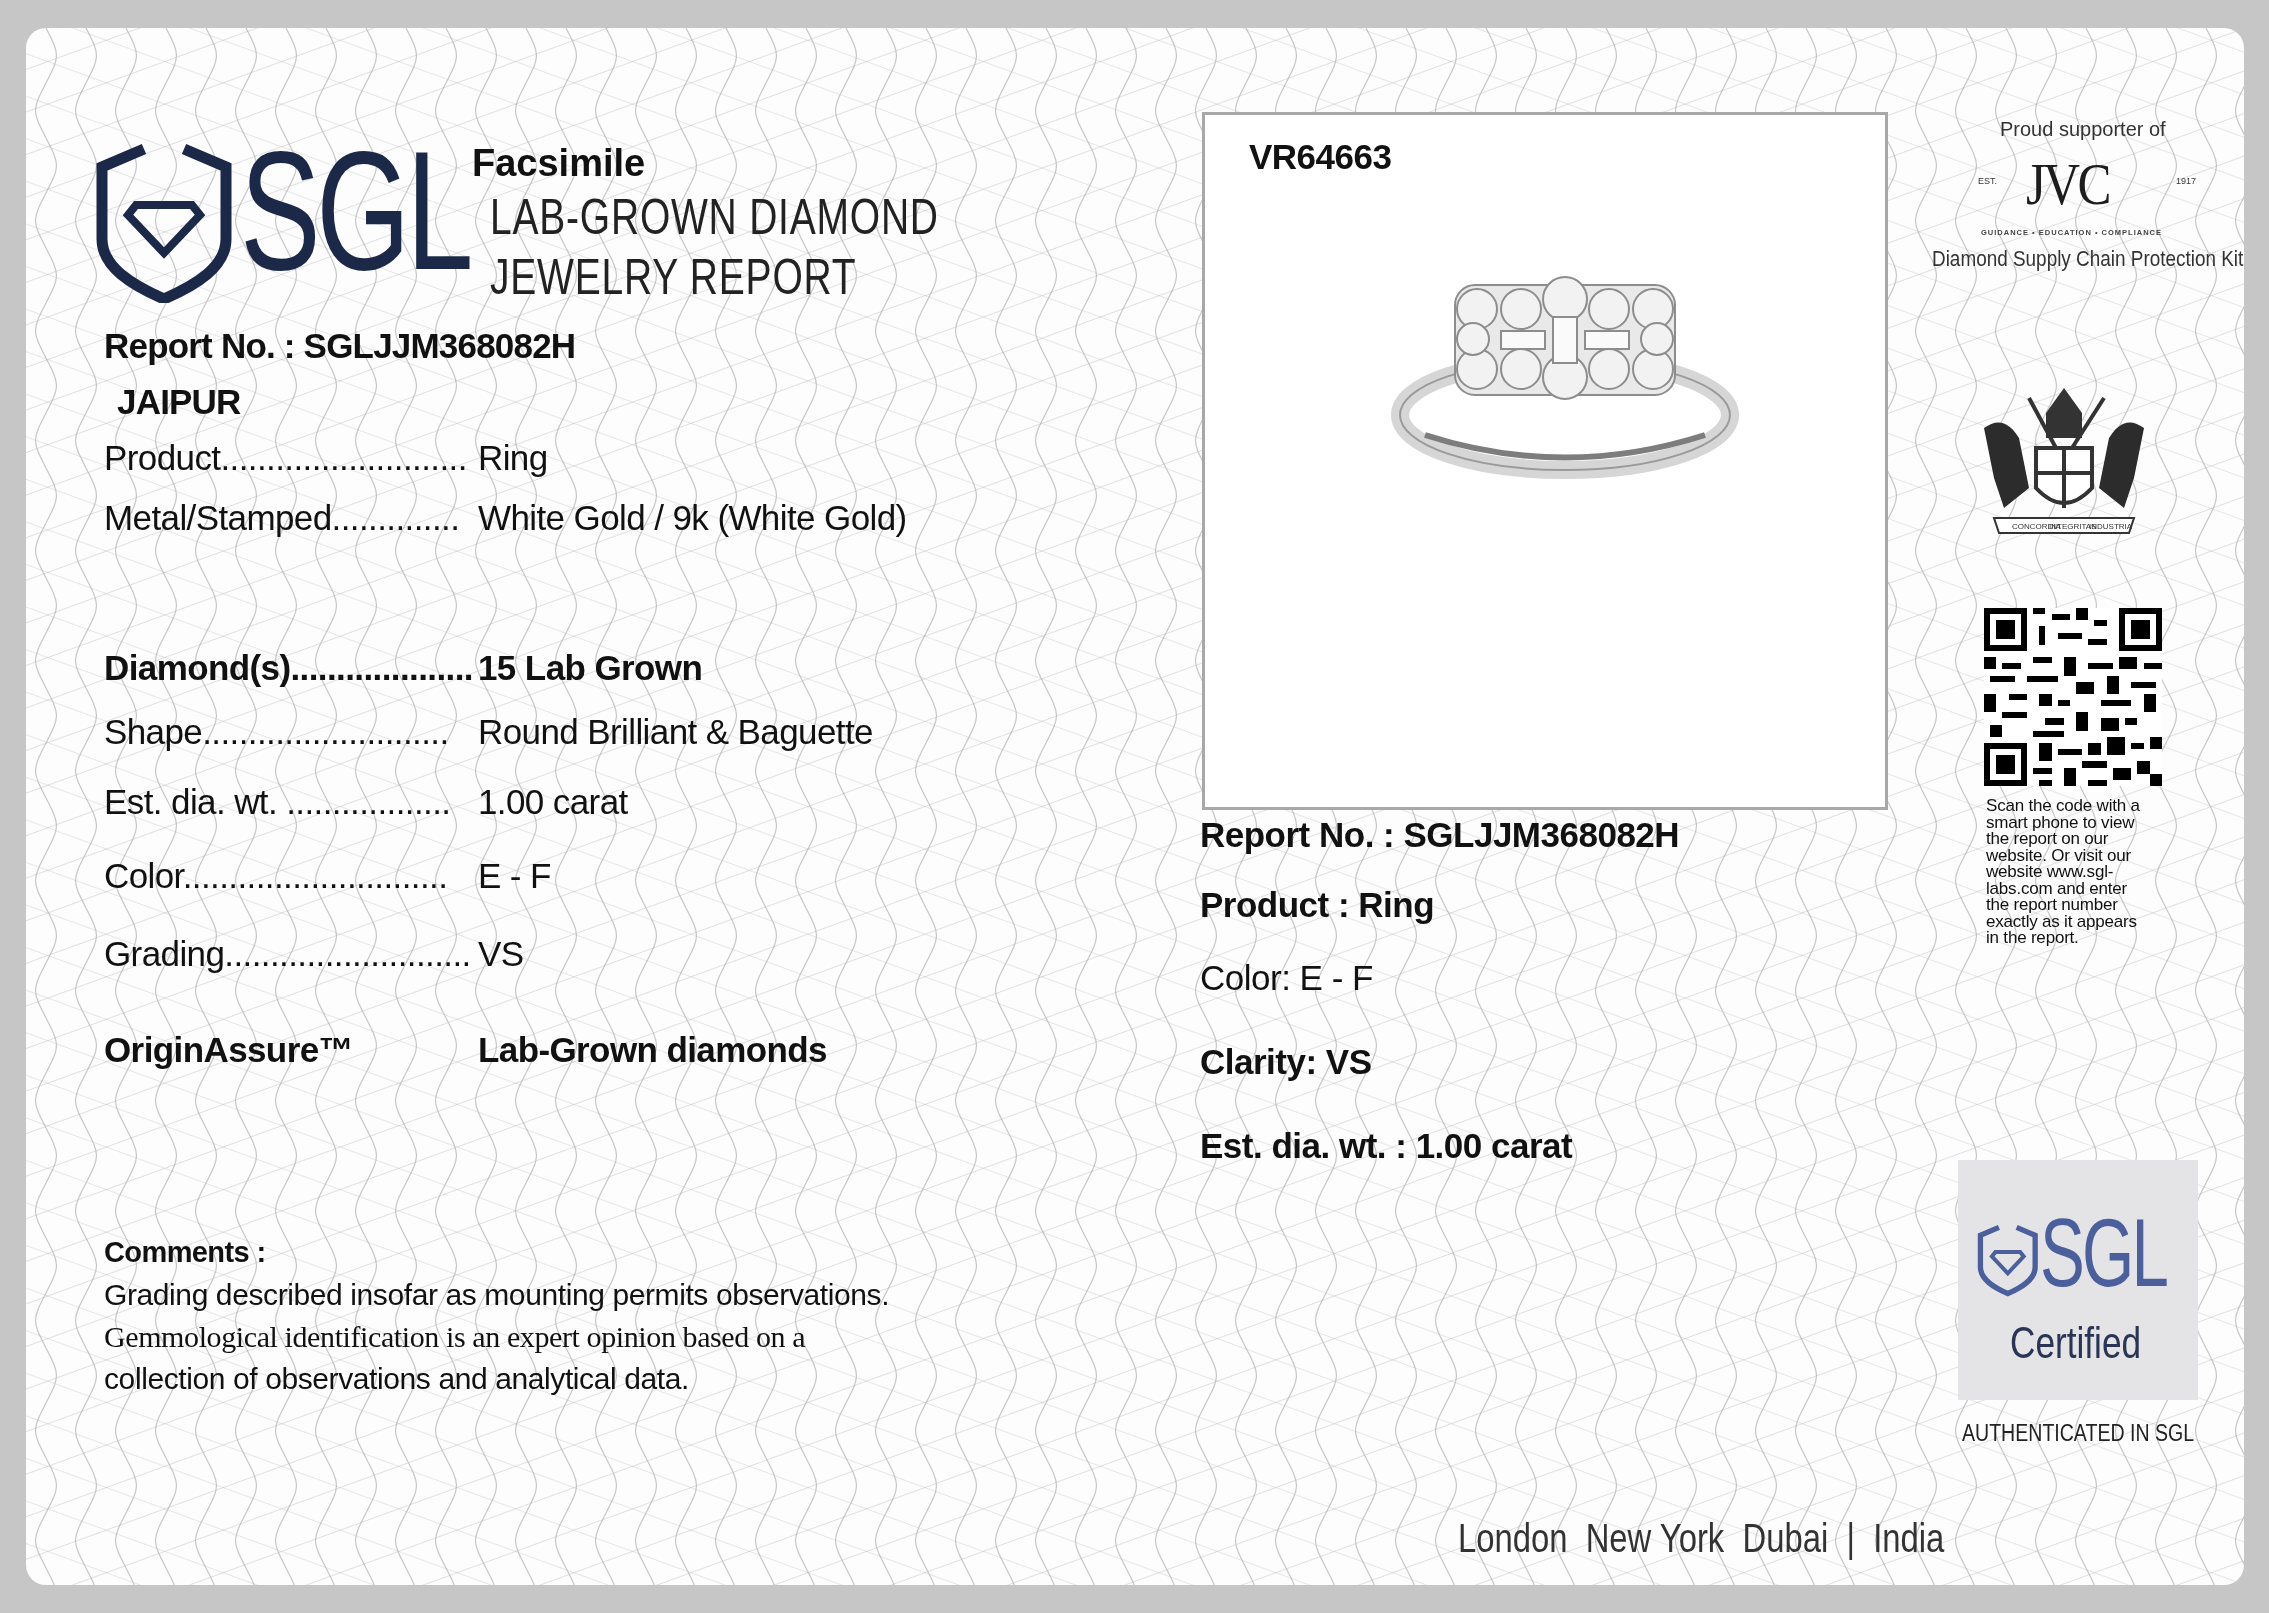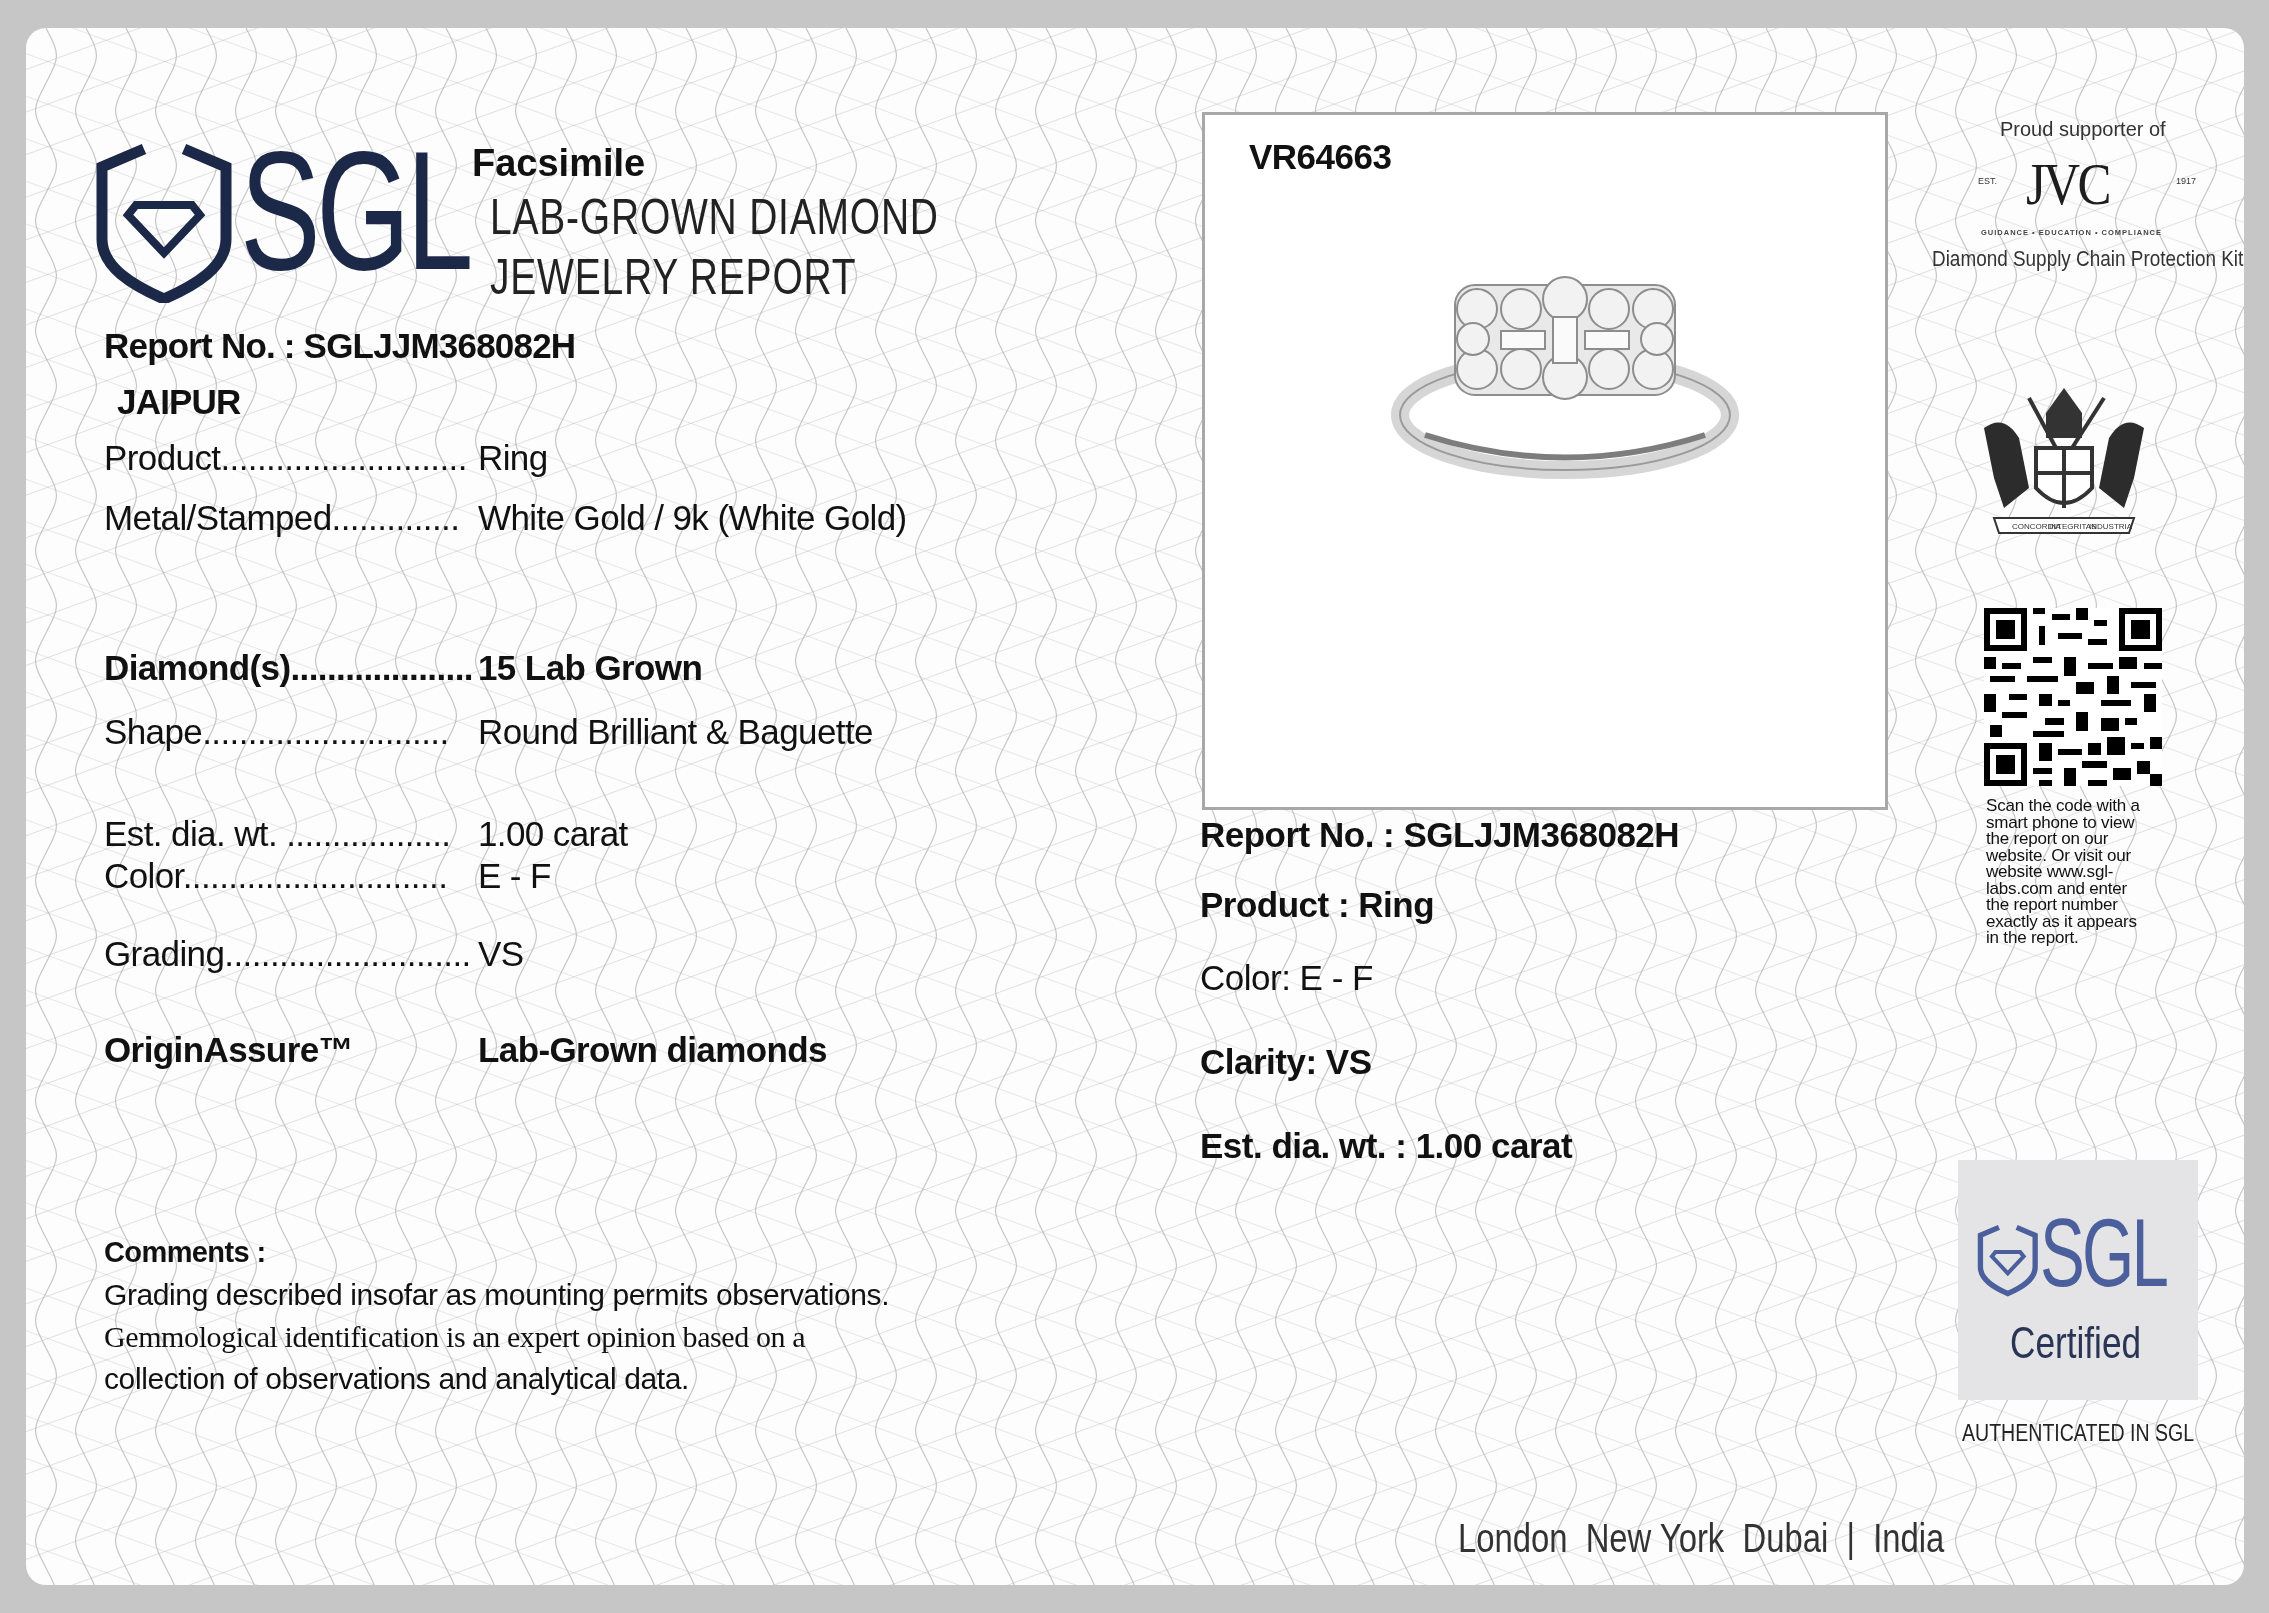--- a/index.html
+++ b/index.html
@@ -60,21 +60,21 @@
   </div>
 
   <div class="row bold" style="left:78px;top:620px;">
     <span>Diamond(s)....................</span>
     <span class="v">15 Lab Grown</span>
   </div>
   <div class="row" style="left:78px;top:684px;">
     <span>Shape...........................</span>
     <span class="v">Round Brilliant &amp; Baguette</span>
   </div>
-  <div class="row" style="left:78px;top:754px;margin-top:32px;">
+  <div class="row" style="left:78px;top:754px;">
     <span>Est. dia. wt. ..................</span>
     <span class="v">1.00 carat</span>
   </div>
   <div class="row" style="left:78px;top:828px;">
     <span>Color.............................</span>
     <span class="v">E - F</span>
   </div>
   <div class="row" style="left:78px;top:906px;">
     <span>Grading...........................</span>
     <span class="v">VS</span>

